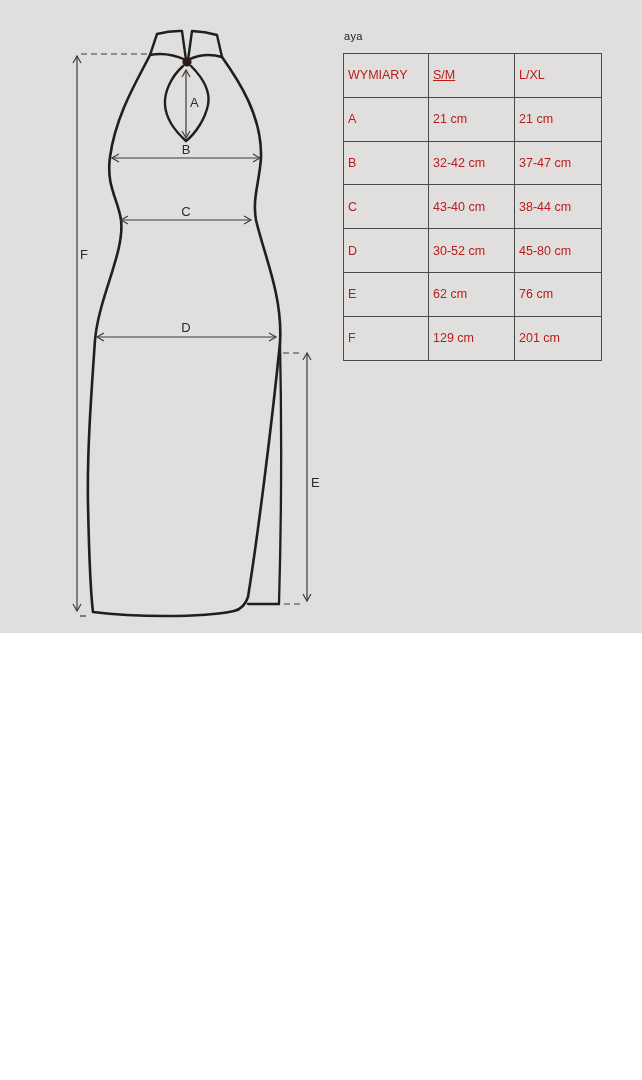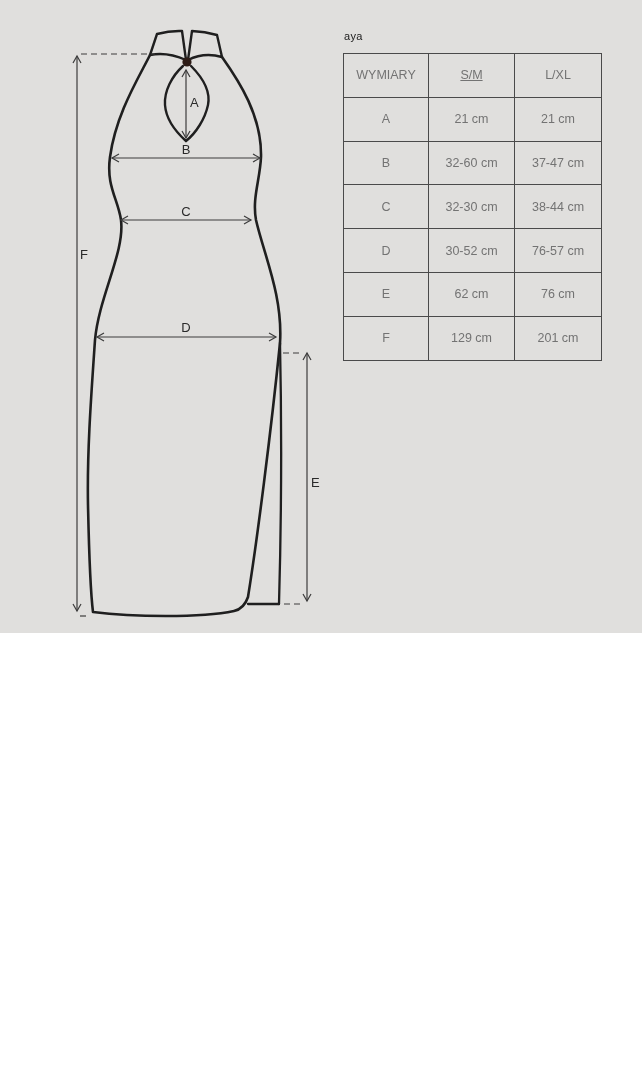--- a/index.html
+++ b/index.html
@@ -38,24 +38,24 @@
   table.size-table {
     position: absolute;
     left: 343px;
     top: 53px;
     border-collapse: collapse;
     table-layout: fixed;
   }
   table.size-table td {
     border: 1px solid #4a4a4a;
     height: 42.8px;
-    text-align: center;
+    text-align: left;
     vertical-align: middle;
     font-size: 12.5px;
-    color: #737373;
+    color: #b91c1c;
     padding: 0 4px;
   }
   td.col-dim { width: 76px; }
   td.col-sm  { width: 77px; text-decoration: underline; }
   td.col-lxl { width: 78px; }
   .blank-area {
     position: absolute;
     left: 0; top: 633px;
     width: 642px;
     height: 447px;
@@ -166,32 +166,32 @@
           <td class="col-sm">S/M</td>
           <td class="col-lxl">L/XL</td>
         </tr>
         <tr>
           <td>A</td>
           <td>21 cm</td>
           <td>21 cm</td>
         </tr>
         <tr>
           <td>B</td>
-          <td>32-60 cm</td>
+          <td>32-42 cm</td>
           <td>37-47 cm</td>
         </tr>
         <tr>
           <td>C</td>
-          <td>32-30 cm</td>
+          <td>43-40 cm</td>
           <td>38-44 cm</td>
         </tr>
         <tr>
           <td>D</td>
           <td>30-52 cm</td>
-          <td>76-57 cm</td>
+          <td>45-80 cm</td>
         </tr>
         <tr>
           <td>E</td>
           <td>62 cm</td>
           <td>76 cm</td>
         </tr>
         <tr>
           <td>F</td>
           <td>129 cm</td>
           <td>201 cm</td>

